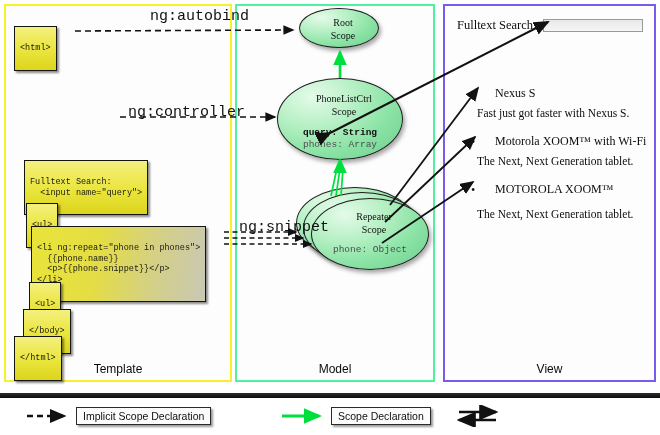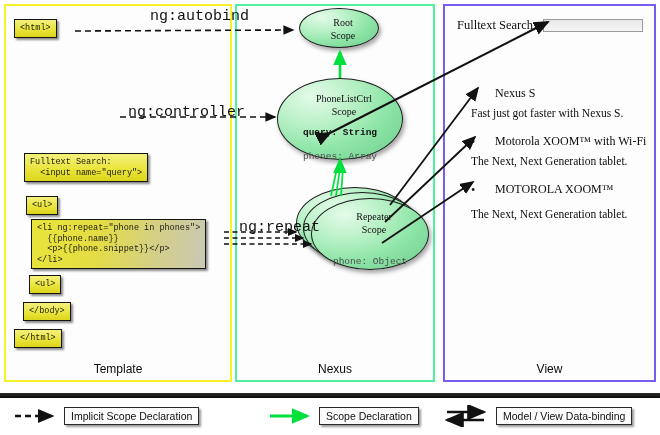--- a/index.html
+++ b/index.html
@@ -24,23 +24,23 @@
          background:linear-gradient(#4a4a46,#171714);}
   #rule-top{top:9px;left:8px;width:148px;height:4px;border-radius:1px;}
   #rule-bottom{top:393px;left:0;width:660px;height:5px;
                background:linear-gradient(#2d2d29,#0d0d0b);}
 
   
   .code{position:absolute;box-sizing:border-box;
         border:1px solid #151510;
         font-family:"Liberation Mono",monospace;
         font-size:8.5px;line-height:10.5px;color:#1a1a12;
-        padding:3px 5px;white-space:pre;
+        padding:16px 5px;white-space:pre;
         box-shadow:2px 2px 2px rgba(0,0,0,.45);
-        background:linear-gradient(#f4f07e 0%,#eae53c 55%,#dcd41c 100%);}
+        background:linear-gradient(#f4f07e 0%,#eae53c 55%,#dcd41c 100%);margin-top:7px;}
   .code.wide{background:linear-gradient(100deg,#e9e43a 0%,#e4dd44 38%,
              #d3cf8a 72%,#c9c8b4 100%);}
 
   #box-html     {left:14px; top:19px;  }
   #box-body     {left:22px; top:99px;  }
   #box-fulltext {left:24px; top:153px; }
   #box-ul1      {left:26px; top:196px; }
   #box-li       {left:31px; top:219px; }
   #box-ul2      {left:29px; top:275px; }
   #box-bodyend  {left:23px; top:302px; }
@@ -51,21 +51,21 @@
            border:1.6px solid #1d1d1d;
            background:radial-gradient(ellipse at 28% 22%,
                       #e4fbe9 0%,#b6f0c4 34%,#8ce4a6 62%,#6ccd8c 100%);
            box-shadow:2px 3px 4px rgba(0,0,0,.35);
            text-align:center;color:#111;}
   .ellipse .nm{font-family:Liberation Serif, serif;font-size:10px;
                line-height:13px;margin-left:8px;}
   .ellipse .props{font-family:"Liberation Mono",monospace;font-size:9.5px;
                   line-height:11.5px;text-align:center;}
   .ellipse .props .b{font-weight:bold;color:#101010;}
-  .ellipse .props .g{color:#4d4d4d;margin-top:12px;}
+  .ellipse .props .g{color:#4d4d4d;}
 
   #scope-root{left:299px;top:8px;width:80px;height:40px;}
   #scope-root .nm{padding-top:7px;}
 
   #scope-ctrl{left:277px;top:78px;width:126px;height:82px;}
   #scope-ctrl .nm{padding-top:13px;}
   #scope-ctrl .props{padding-top:9px;}
 
   #scope-rep3{left:296px;top:187px;width:118px;height:72px;}
   #scope-rep2{left:303px;top:192px;width:118px;height:72px;}
@@ -78,37 +78,37 @@
               font-family:"Liberation Serif",serif;color:#0c0c0c;}
   #view-search-row{position:absolute;left:10px;top:10px;
                    display:flex;align-items:center;gap:6px;}
   #view-search-label{font-size:12.5px;}
   #view-search-input{width:100px;height:13px;box-sizing:border-box;
                      border:1px solid #9a9a9a;
                      background:linear-gradient(#e8e8e8,#f6f6f6);}
   .vitem{position:absolute;left:24px;width:180px;font-size:12px;}
   .vitem .bullet{position:absolute;left:0;top:1px;font-size:12px;}
   .vitem .ttl{display:block;margin-left:24px;}
-  .vdesc{position:absolute;left:24px;width:170px;font-size:11.5px;}
+  .vdesc{position:absolute;left:30px;width:170px;font-size:11.5px;}
   #v1{top:78px;}   #v1d{top:99px;}
   #v2{top:126px;}  #v2d{top:147px;}
   #v3{top:174px;}  #v3d{top:200px;}
 
   
   #overlay{position:absolute;left:0;top:0;width:660px;height:435px;
            pointer-events:none;}
 
   .edge-label{position:absolute;font-family:Liberation Mono, monospace;
               font-size:15px;color:#111;}
   #lbl-autobind{left:150px;top:8px;}
   #lbl-controller{left:128px;top:104px;}
   #lbl-repeat{left:239px;top:219px;}
 
   
-  #legend{position:absolute;left:4px;top:400px;width:584px;height:35px;}
+  #legend{position:absolute;left:16px;top:400px;width:584px;height:35px;}
   .lg-item{position:absolute;top:5px;display:flex;align-items:center;}
   .lg-box{border:1px solid #2a2a2a;background:#fbfbfb;
           box-shadow:1.5px 1.5px 2px rgba(0,0,0,.4);
           font-size:10.5px;color:#101010;padding:2px 6px;
           font-family:"Liberation Sans",sans-serif;white-space:nowrap;}
   #lg1{left:8px;} #lg2{left:263px;} #lg3{left:440px;}
   .lg-gfx{width:48px;height:22px;margin-right:4px;}
 </style>
 </head>
 <body>
@@ -127,21 +127,21 @@
   <div class="code" id="box-ul1">&lt;ul&gt;</div>
   <div class="code wide" id="box-li">&lt;li ng:repeat="phone in phones"&gt;
   {{phone.name}}
   &lt;p&gt;{{phone.snippet}}&lt;/p&gt;
 &lt;/li&gt;</div>
   <div class="code" id="box-ul2">&lt;ul&gt;</div>
   <div class="code" id="box-bodyend">&lt;/body&gt;</div>
   <div class="code" id="box-htmlend">&lt;/html&gt;</div>
 
   <div class="panel" id="panel-model">
-    <div class="panel-title">Nexus</div>
+    <div class="panel-title">Model</div>
   </div>
 
   <div class="ellipse" id="scope-root">
     <div class="nm">
       <span>Root</span><br>
       <span>Scope</span>
     </div>
   </div>
 
   <div class="ellipse" id="scope-ctrl">
@@ -244,21 +244,21 @@
     <g>
       <line x1="385" y1="222" x2="475" y2="137" stroke="#111" stroke-width="1.8" marker-end="url(#ah-solid)"></line>
     </g>
     <g>
       <line x1="382" y1="243" x2="473" y2="182" stroke="#111" stroke-width="1.8" marker-end="url(#ah-solid)"></line>
     </g>
   </svg>
 
   <div class="edge-label" id="lbl-autobind">ng:autobind</div>
   <div class="edge-label" id="lbl-controller">ng:controller</div>
-  <div class="edge-label" id="lbl-repeat">ng:repeat</div>
+  <div class="edge-label" id="lbl-repeat">ng:snippet</div>
 
   <div id="rule-bottom" class="hrule"></div>
 
   <div id="legend">
 
     <div class="lg-item" id="lg1">
       <svg class="lg-gfx" viewBox="0 0 48 22">
         <defs>
             <marker id="lg-h1" markerWidth="7" markerHeight="7" refX="6" refY="3" orient="auto">
               <path d="M0,0 L7,3 L0,6 z" fill="#111"></path>
@@ -284,17 +284,16 @@
     <div class="lg-item" id="lg3">
       <svg class="lg-gfx" viewBox="0 0 48 22">
         <defs>
             <marker id="lg-h3" markerWidth="8" markerHeight="8" refX="7" refY="3.4" orient="auto">
               <path d="M0,0 L8,3.4 L0,6.8 z" fill="#111"></path>
             </marker>
           </defs>
         <line x1="3" y1="7" x2="40" y2="7" stroke="#111" stroke-width="2.4" marker-end="url(#lg-h3)"></line>
         <line x1="40" y1="15" x2="3" y2="15" stroke="#111" stroke-width="2.4" marker-end="url(#lg-h3)"></line>
       </svg>
-      <span class="lg-box">Model / View Data-binding</span>
     </div>
   </div>
 
 </div>
 
 </body></html>

